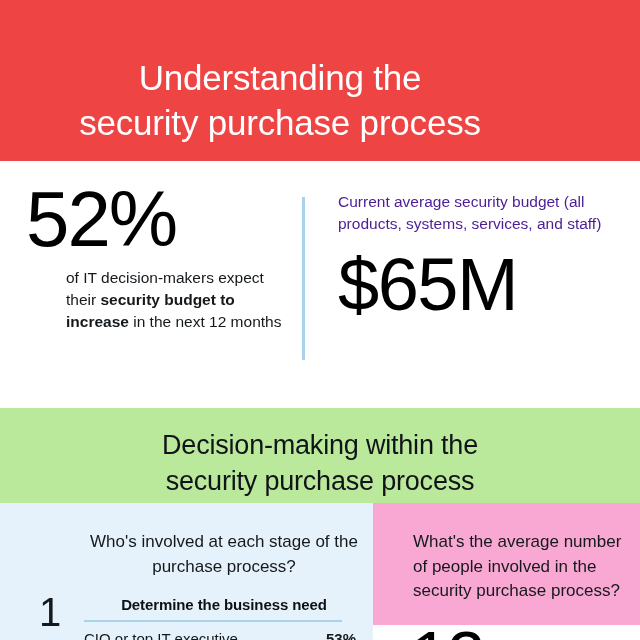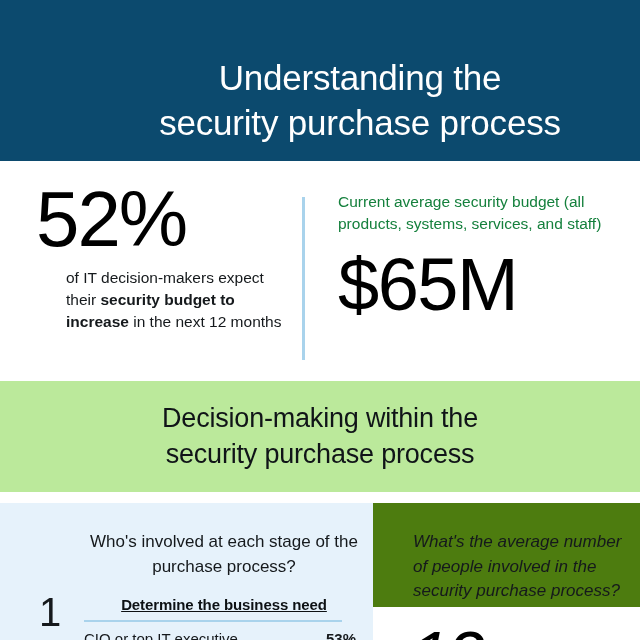--- a/index.html
+++ b/index.html
@@ -23,24 +23,24 @@
     overflow: hidden;
   }
 
   
   .header-banner {
     position: absolute;
     left: 0;
     top: 0;
     width: 640px;
     height: 201px;
-    background: #0c4a6e;
+    background: #ef4444;
     display: flex;
     align-items: center;
-    justify-content: flex-end;
+    justify-content: flex-start;
   }
   .header-title {
     width: 560px;
     text-align: center;
     color: #ffffff;
     font-size: 35px;
     font-weight: 300;
     line-height: 1.26;
     letter-spacing: -0.2px;
   }
@@ -74,21 +74,21 @@
     top: 22px;
     width: 262px;
     text-align: left;
   }
   .stat-left .big-number {
     font-size: 78px;
     font-weight: 300;
     line-height: 0.93;
     letter-spacing: -2px;
     color: #000000;
-    margin-left: 14px;
+    margin-left: 4px;
   }
   .stat-left .caption {
     margin-top: 11px;
     margin-left: 44px;
     font-size: 15.5px;
     line-height: 1.42;
     color: #15191c;
     font-weight: 400;
   }
   .stat-left .caption b {
@@ -98,37 +98,37 @@
   
   .stat-right {
     position: absolute;
     left: 338px;
     top: 30px;
     width: 278px;
   }
   .stat-right .caption {
     font-size: 15.5px;
     line-height: 1.45;
-    color: #15803d;
+    color: #4c1d95;
     font-weight: 400;
   }
   .stat-right .big-number {
     margin-top: 12px;
     font-size: 74px;
     font-weight: 300;
     line-height: 1.0;
     letter-spacing: -1.5px;
     color: #000000;
   }
 
   
   .green-banner {
     position: absolute;
     left: 0;
-    top: 381px;
+    top: 408px;
     width: 640px;
     height: 111px;
     background: #bbe99b;
     display: flex;
     align-items: center;
     justify-content: center;
   }
   .green-title {
     width: 560px;
     text-align: center;
@@ -157,23 +157,22 @@
     width: 373px;
     height: 137px;
     background: #e6f2fb;
     text-align: center;
   }
   .panel-right {
     position: absolute;
     left: 373px;
     top: 0;
     width: 267px;
-    height: 104px;
-    background: #4d7c0f;
-    font-style: italic;
+    height: 122px;
+    background: #f9a8d4;
   }
 
   .panel-left .question {
     position: absolute;
     left: 84px;
     top: 27px;
     width: 280px;
     font-size: 17px;
     line-height: 1.45;
     color: #15191c;
@@ -201,21 +200,20 @@
     left: 56px;
     top: 0;
     width: 280px;
   }
   .step-title {
     font-size: 15px;
     font-weight: 700;
     color: #0d1114;
     line-height: 1.25;
     letter-spacing: -0.1px;
-    text-decoration: underline;
   }
   .step-rule {
     margin-top: 5px;
     width: 258px;
     height: 2px;
     background: #a9d3ec;
   }
   .step-item {
     margin-top: 8px;
     display: flex;

